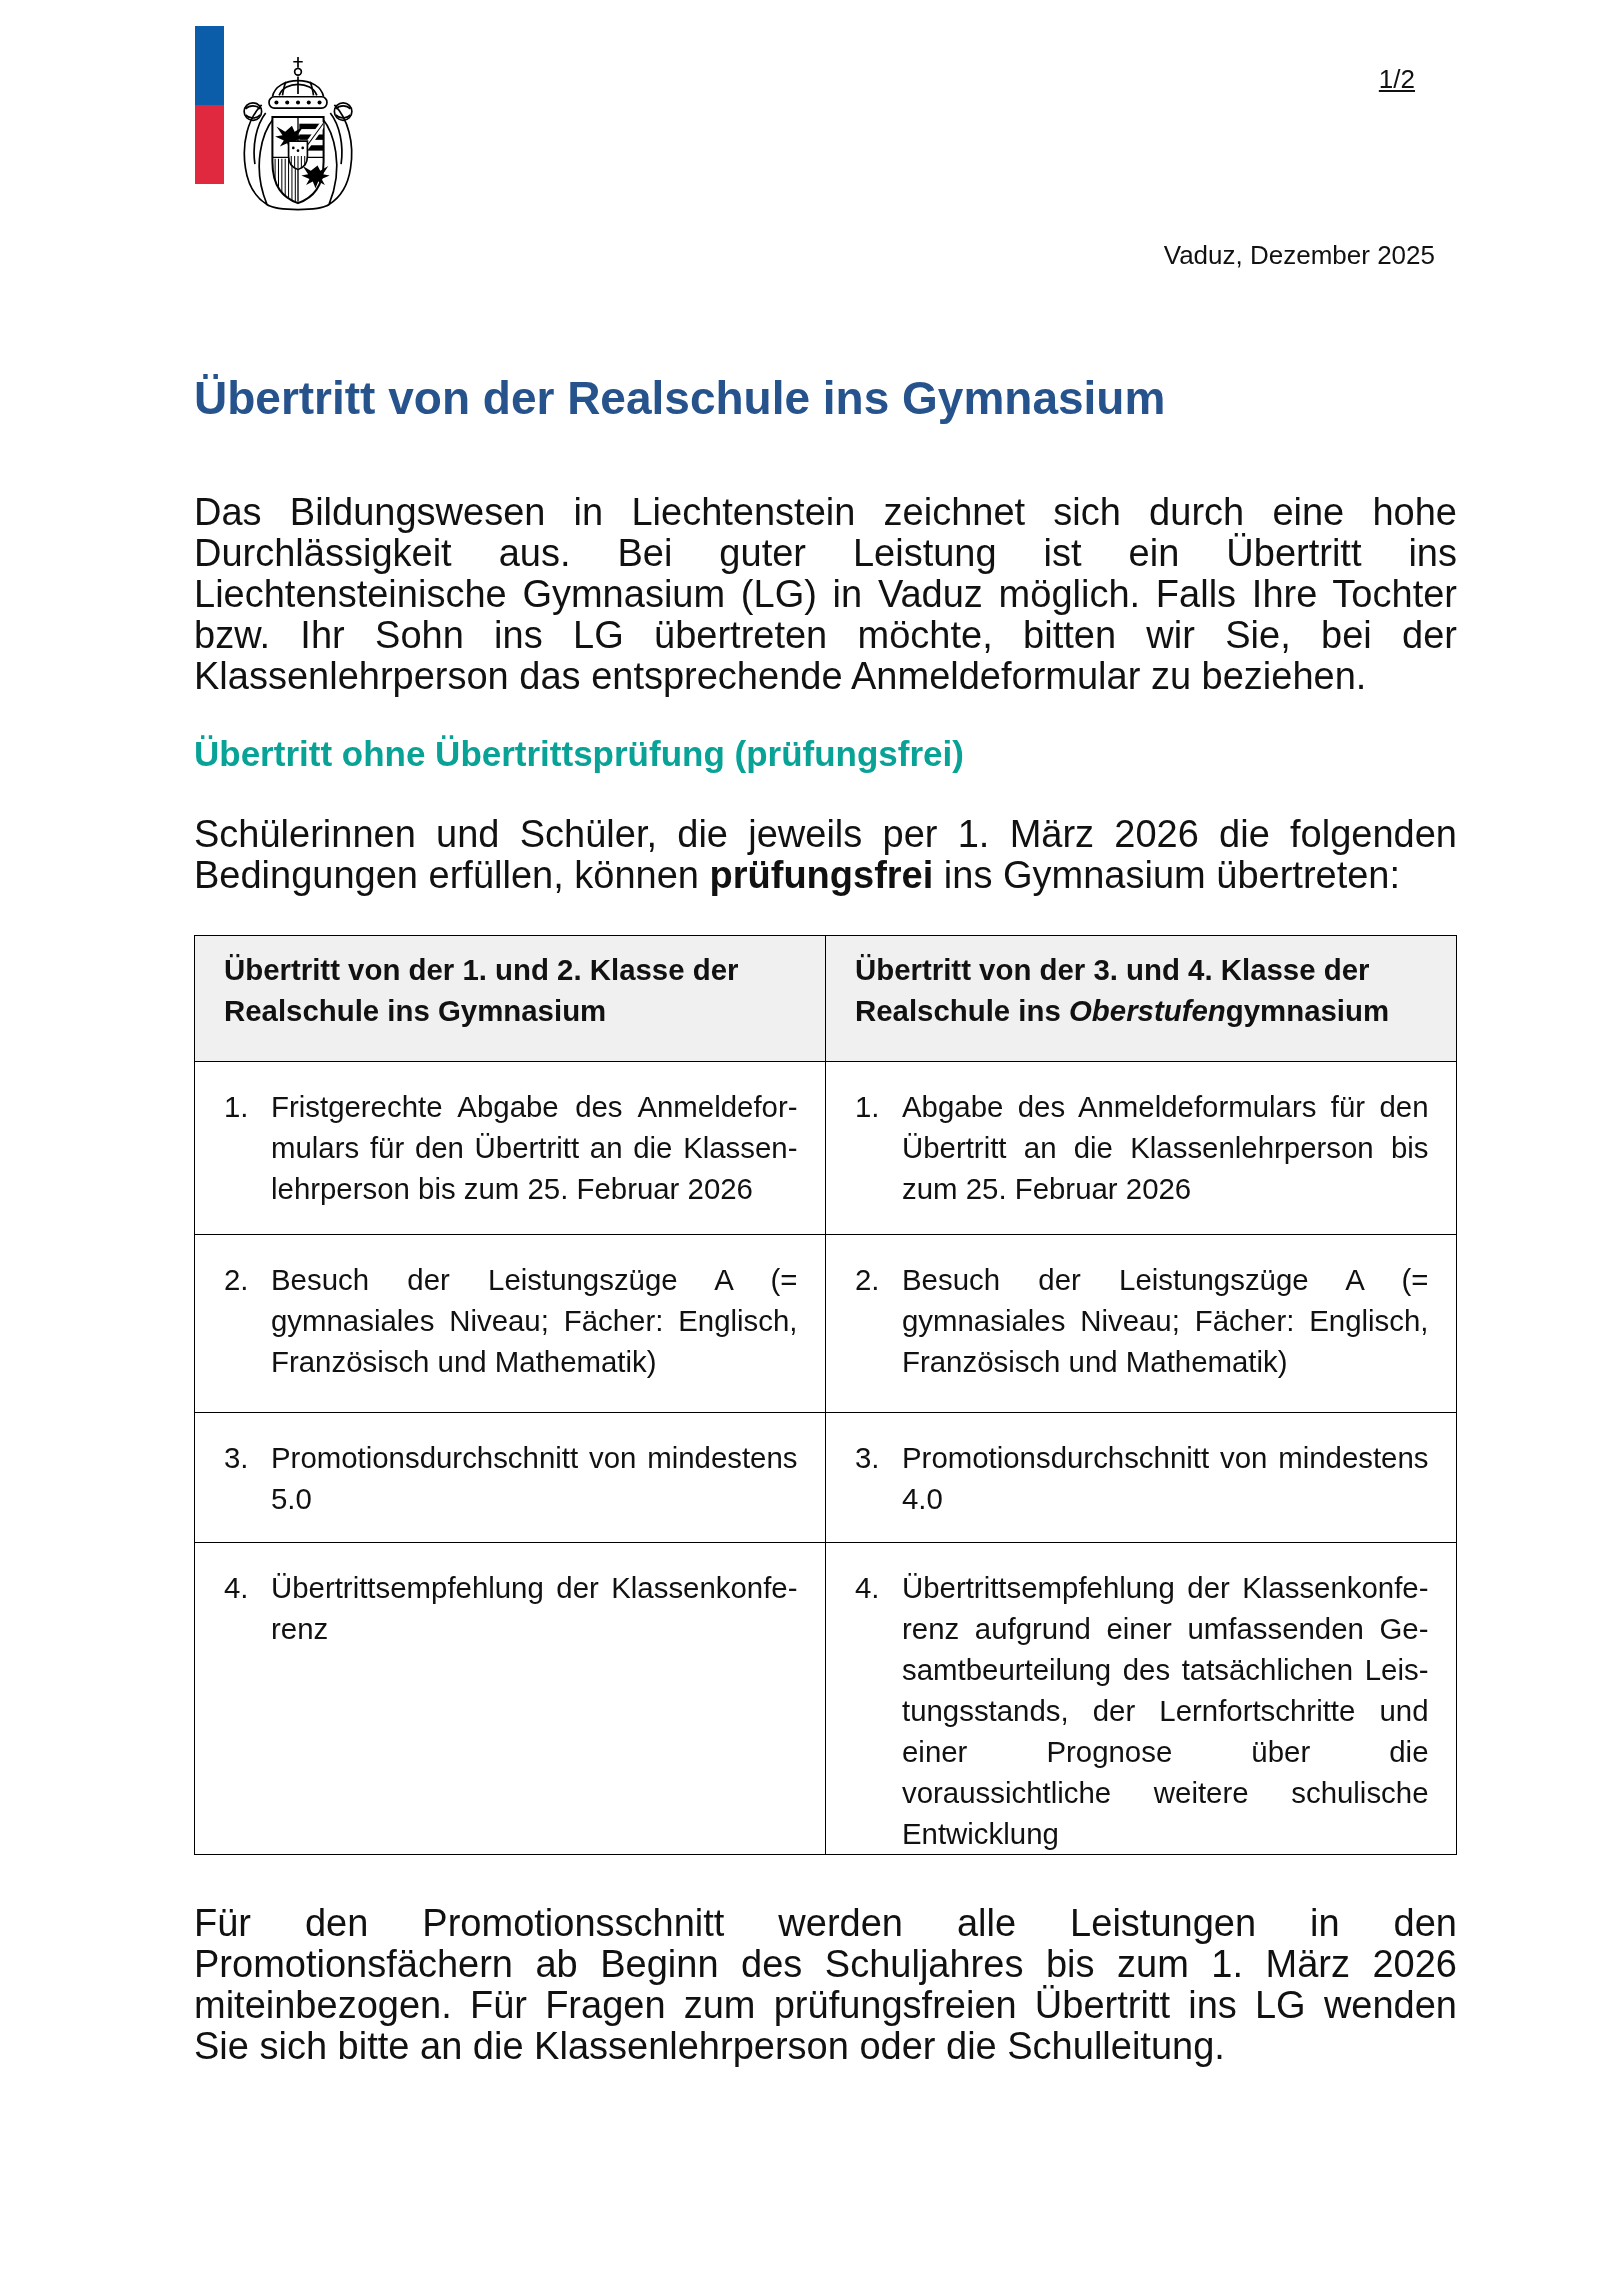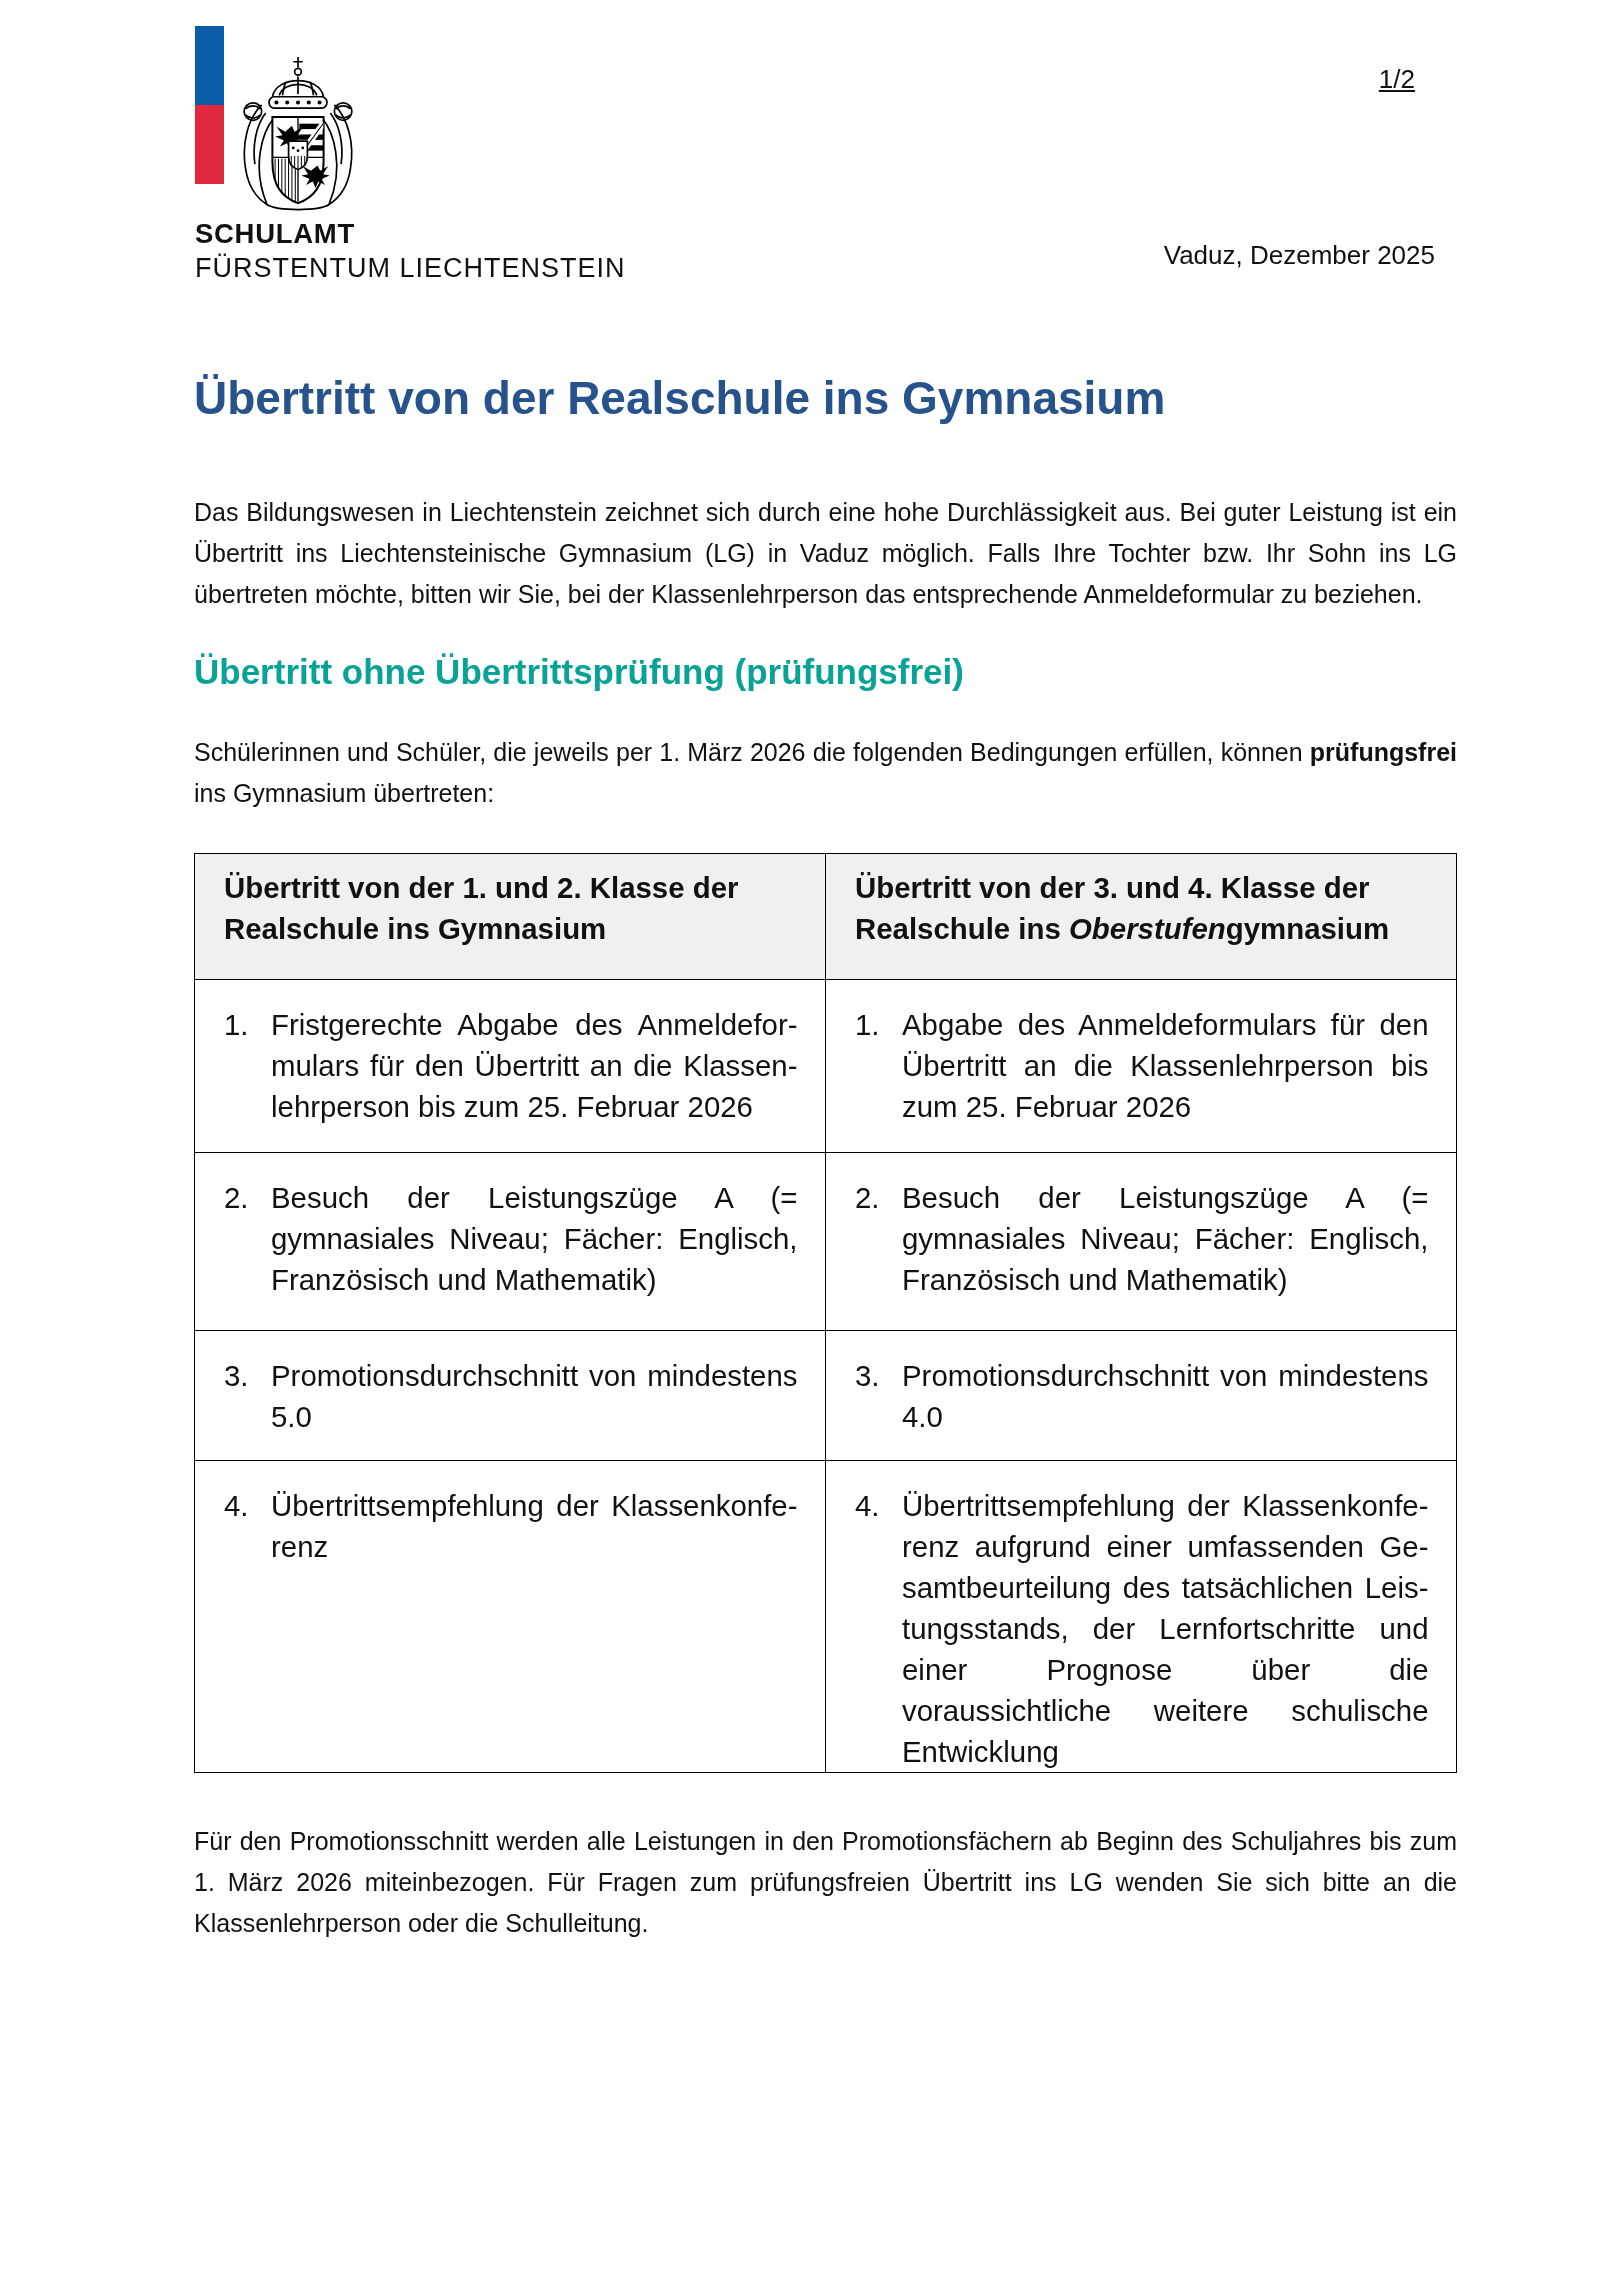--- a/index.html
+++ b/index.html
@@ -30,21 +30,21 @@
   .org-sub{margin-top:7.9px;font-size:27px;font-weight:400;letter-spacing:1px;}
   .page-number{position:absolute;top:64px;right:208px;font-size:26px;text-decoration:underline;}
   .date-line{position:absolute;top:240px;right:188px;font-size:26px;}
   
   .content{position:absolute;left:194px;top:12px;width:1263px;}
   .doc-title{
     margin:357px 0 0 0;
     font-size:46px;line-height:58px;font-weight:700;
     color:var(--accent-blue);
   }
-  p{margin:0;font-size:25px;line-height:41px;text-align:justify;
+  p{margin:0;font-size:38px;line-height:41px;text-align:justify;
     hyphens:manual;-webkit-hyphens:manual;}
   .intro{margin-top:65px;}
   .section-heading{
     margin:34px 0 8px 0;
     font-size:35px;line-height:46px;font-weight:700;
     color:var(--accent-teal);
   }
   .lead{margin-top:37px;}
   .outro{margin-top:48px;}
   
@@ -139,24 +139,20 @@
 
     <path d="M76 128 H104 V150 C104 162 97 168 90 170 C83 168 76 162 76 150 Z" fill="#fff" stroke="#000" stroke-width="2.5"></path>
     <path stroke="#000" stroke-width="1.5" d="M80 150 V164 M85 150 V168 M90 150 V169 M95 150 V168 M100 150 V164"></path>
     <g fill="#000">
         <circle cx="83" cy="138" r="2"></circle>
         <circle cx="90" cy="142" r="2"></circle>
         <circle cx="97" cy="138" r="2"></circle>
       </g>
   </svg>
 
-  <div class="logo-text">
-    <div class="org-name">SCHULAMT</div>
-    <div class="org-sub">FÜRSTENTUM LIECHTENSTEIN</div>
-  </div>
 
   <div class="page-number">1/2</div>
   <div class="date-line">Vaduz, Dezember 2025</div>
 
   <div class="content">
 
     <h1 class="doc-title">Übertritt von der Realschule ins Gymnasium</h1>
 
     <p class="intro">Das Bildungswesen in Liechtenstein zeichnet sich durch eine hohe Durchlässigkeit aus. Bei guter Leistung ist ein Übertritt ins Liechtensteinische Gymnasium (LG) in Vaduz möglich. Falls Ihre Toch­ter bzw. Ihr Sohn ins LG übertreten möchte, bitten wir Sie, bei der Klassenlehrperson das ent­sprechende Anmeldeformular zu beziehen.</p>
 

